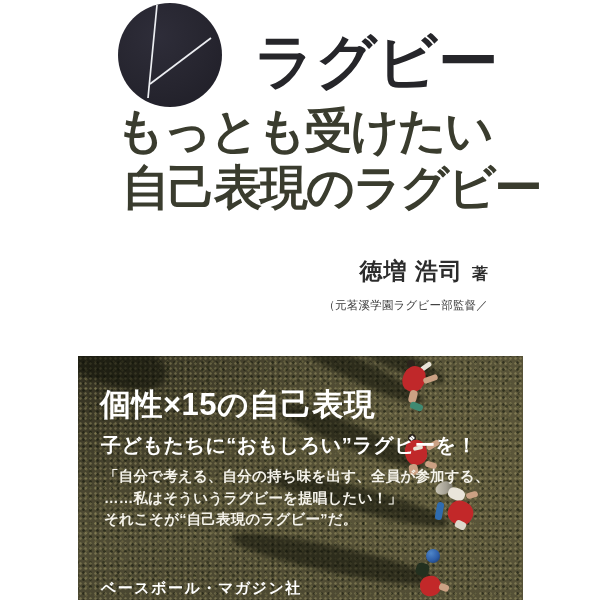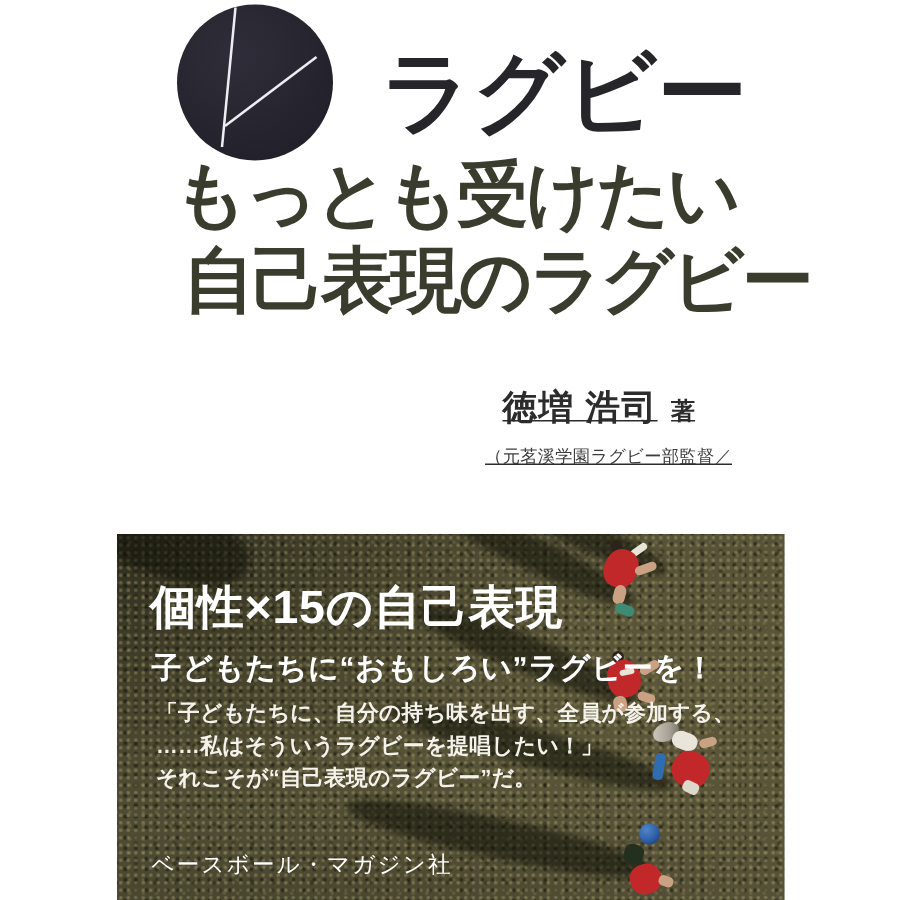--- a/index.html
+++ b/index.html
@@ -20,21 +20,21 @@
     left:254px;top:10px;font-size:60px;font-weight:bold;color:#26262a;
     line-height:72px;letter-spacing:0px;white-space:nowrap;margin-top:16px;
   }
   .subtitle{
     font-size:48px;font-weight:bold;color:#3a3c2e;letter-spacing:-2px;
     line-height:54px;white-space:nowrap;
   }
   .subtitle.l1{left:116px;top:104px;}
   .subtitle.l2{left:122px;top:161px;}
 
-  .author-block{right:112px;top:256px;text-align:center;color:#2c2c2c;text-decoration:underline;}
+  .author-block{right:112px;top:256px;text-align:right;color:#2c2c2c;}
   .author-name{font-size:23px;font-weight:600;letter-spacing:1px;}
   .author-role{font-size:16px;font-weight:600;margin-left:9px;}
   .credit{font-size:11.5px;color:#3c3c3c;line-height:15px;letter-spacing:0.2px;margin-left:13px;}
   .credit.first{margin-top:11px;}
 
   
   .photo{
     left:78px;top:356px;width:445px;height:311px;overflow:hidden;
     background-color:#4d4a34;
     background-image:
@@ -58,21 +58,21 @@
   }
   .ph-subline{
     left:23px;top:76px;font-size:20px;font-weight:bold;color:#ffffff;
     letter-spacing:0.5px;white-space:nowrap;
   }
   .ph-quote{
     left:26px;top:110px;font-size:14.5px;font-weight:600;color:#f4f2ea;
     line-height:21.5px;letter-spacing:0.2px;white-space:nowrap;
   }
   .ph-publisher{
-    left:23px;top:211px;font-size:15px;font-weight:normal;color:#ffffff;
+    left:23px;top:223px;font-size:15px;font-weight:bold;color:#ffffff;
     letter-spacing:1.5px;white-space:nowrap;
   }
 </style>
 </head>
 <body>
 
 <div class="abs logo-circle">
   <svg width="104" height="104" viewBox="0 0 104 104">
     <line x1="39" y1="2" x2="30" y2="95" stroke="#eceef2" stroke-width="1.7"></line>
     <line x1="93" y1="35" x2="32" y2="81" stroke="#eceef2" stroke-width="1.7"></line>
@@ -131,18 +131,18 @@
   <div class="player" style="left:336px;top:193px;width:38px;height:48px;">
     <div class="part" style="left:12px;top:0;width:14px;height:14px;border-radius:50%;background:radial-gradient(circle at 35% 30%,#4f86c8 0%,#2e5ea8 55%,#16315e 100%);"></div>
     <div class="part" style="left:2px;top:14px;width:13px;height:13px;background:#23301f;border-radius:35%;transform:rotate(15deg);"></div>
     <div class="part" style="left:6px;top:27px;width:21px;height:20px;background:#c22829;border-radius:45%;transform:rotate(-15deg);"></div>
     <div class="part" style="left:25px;top:35px;width:10px;height:7px;background:#cba184;border-radius:3px;transform:rotate(20deg);"></div>
   </div>
 
   <div class="abs ph-headline">個性×15の自己表現</div>
   <div class="abs ph-subline">子どもたちに“おもしろい”ラグビーを！</div>
   <div class="abs ph-quote">
-    <div>「子どもたちに、自分の持ち味を出す、全員が参加する、</div>
+    <div>「自分で考える、自分の持ち味を出す、全員が参加する、</div>
     <div>……私はそういうラグビーを提唱したい！」</div>
     <div>それこそが“自己表現のラグビー”だ。</div>
   </div>
   <div class="abs ph-publisher">ベースボール・マガジン社</div>
 </div>
 
 </body></html>

